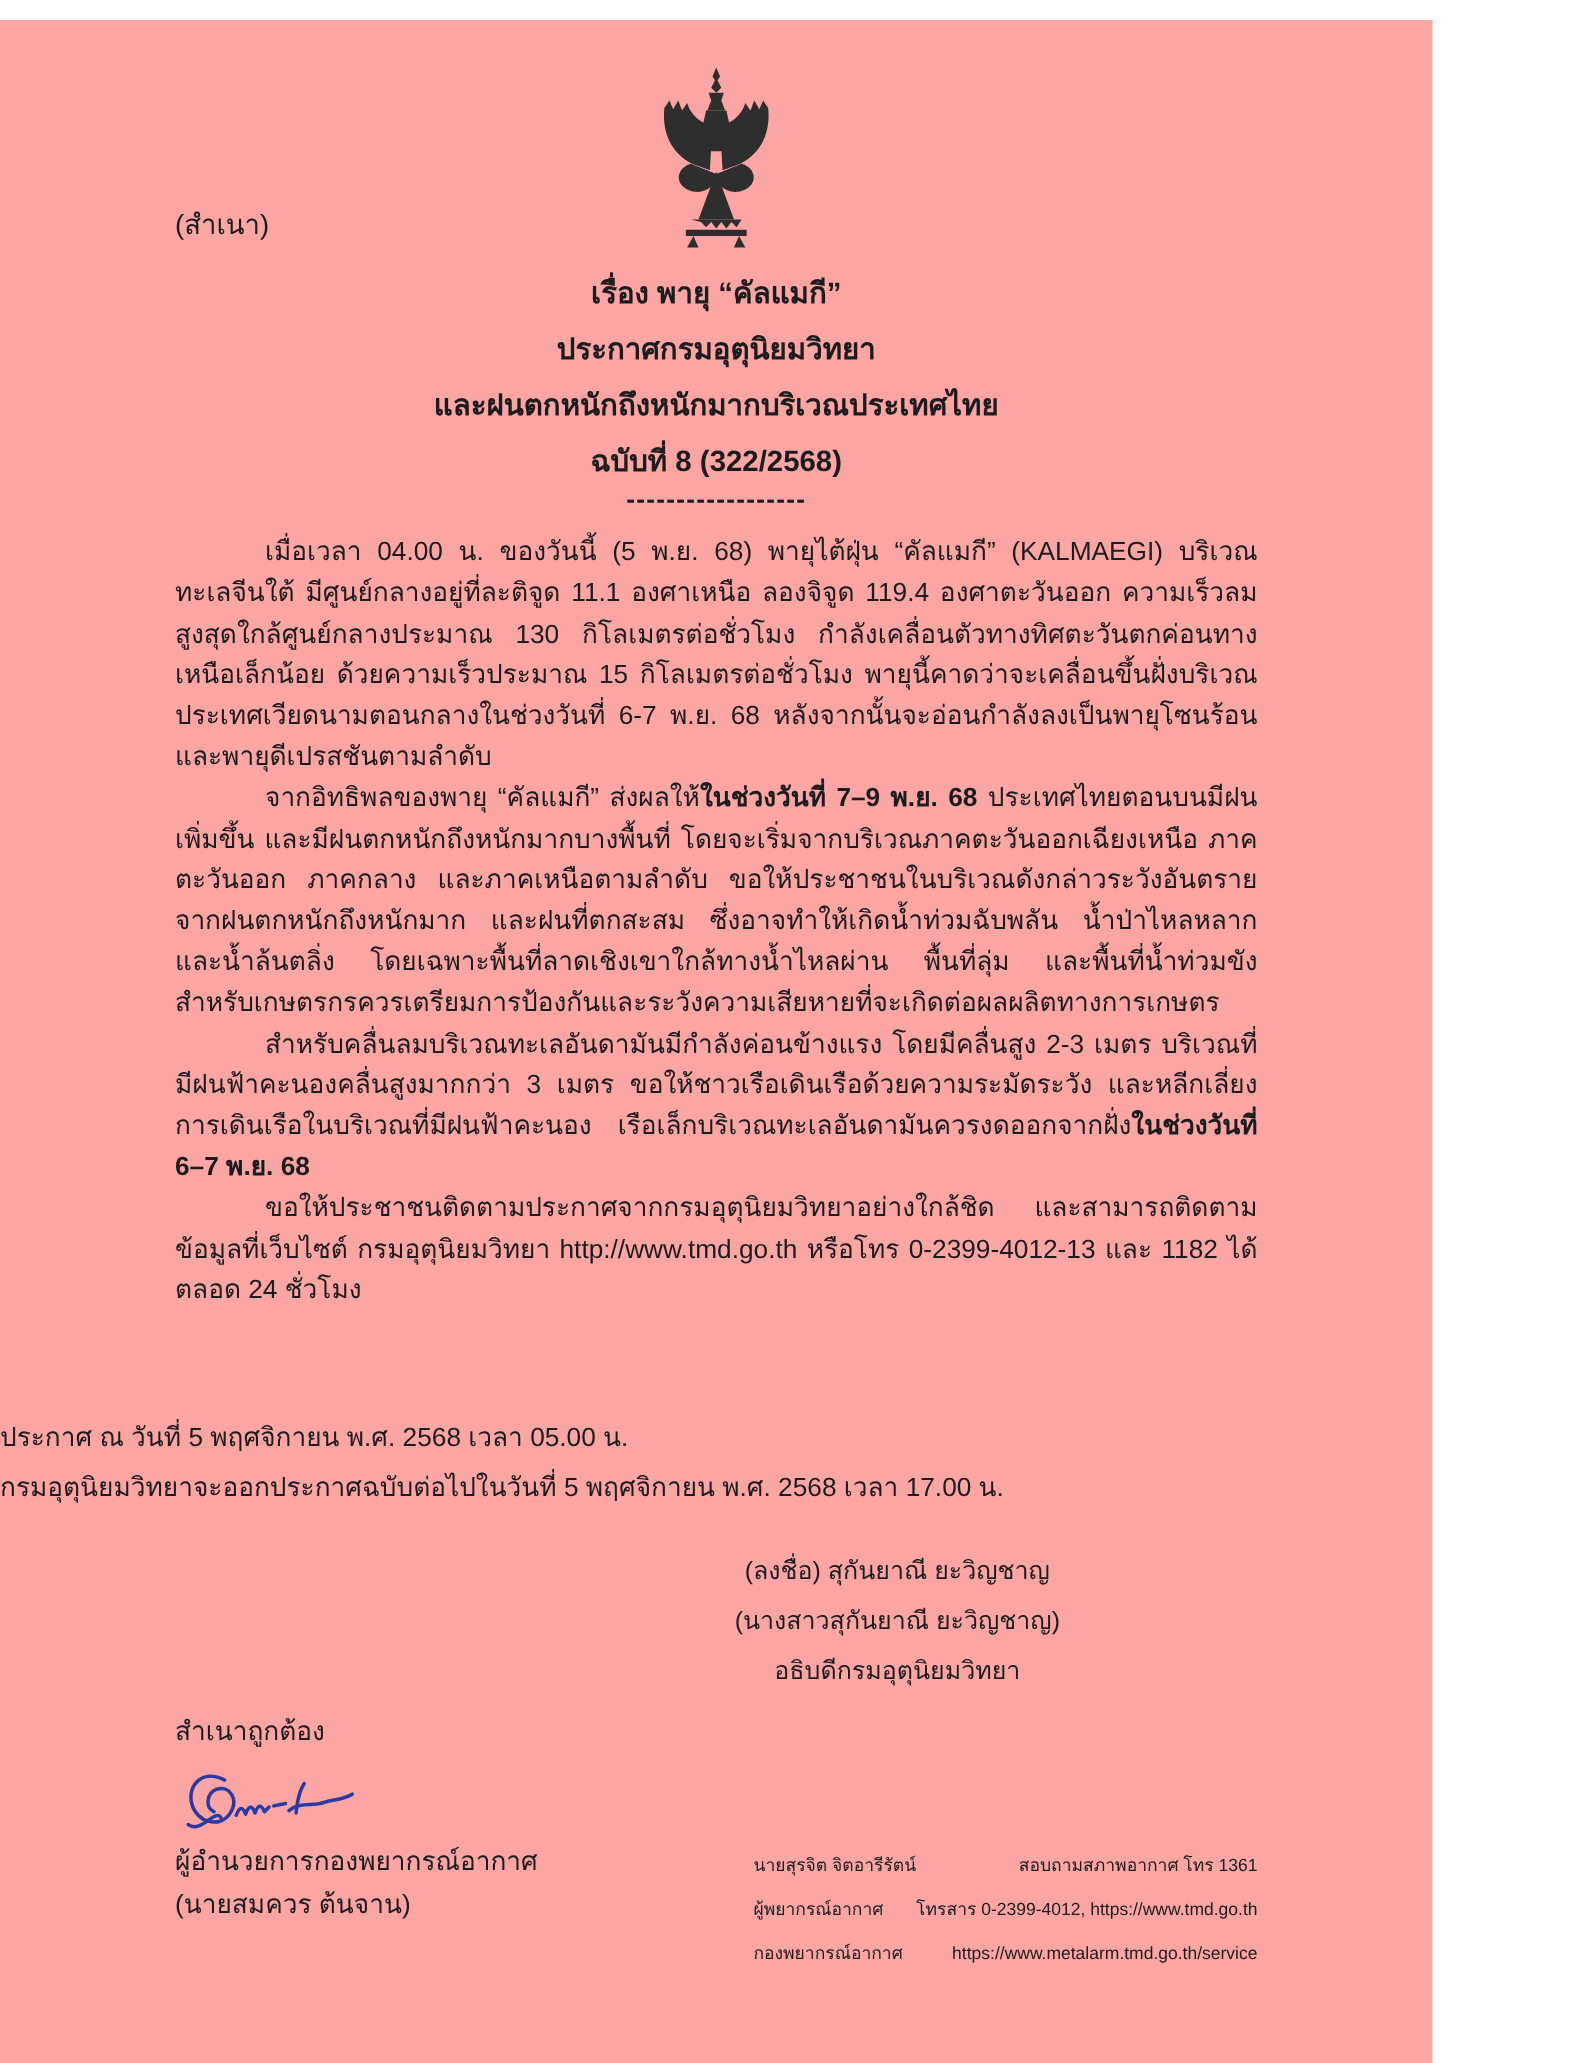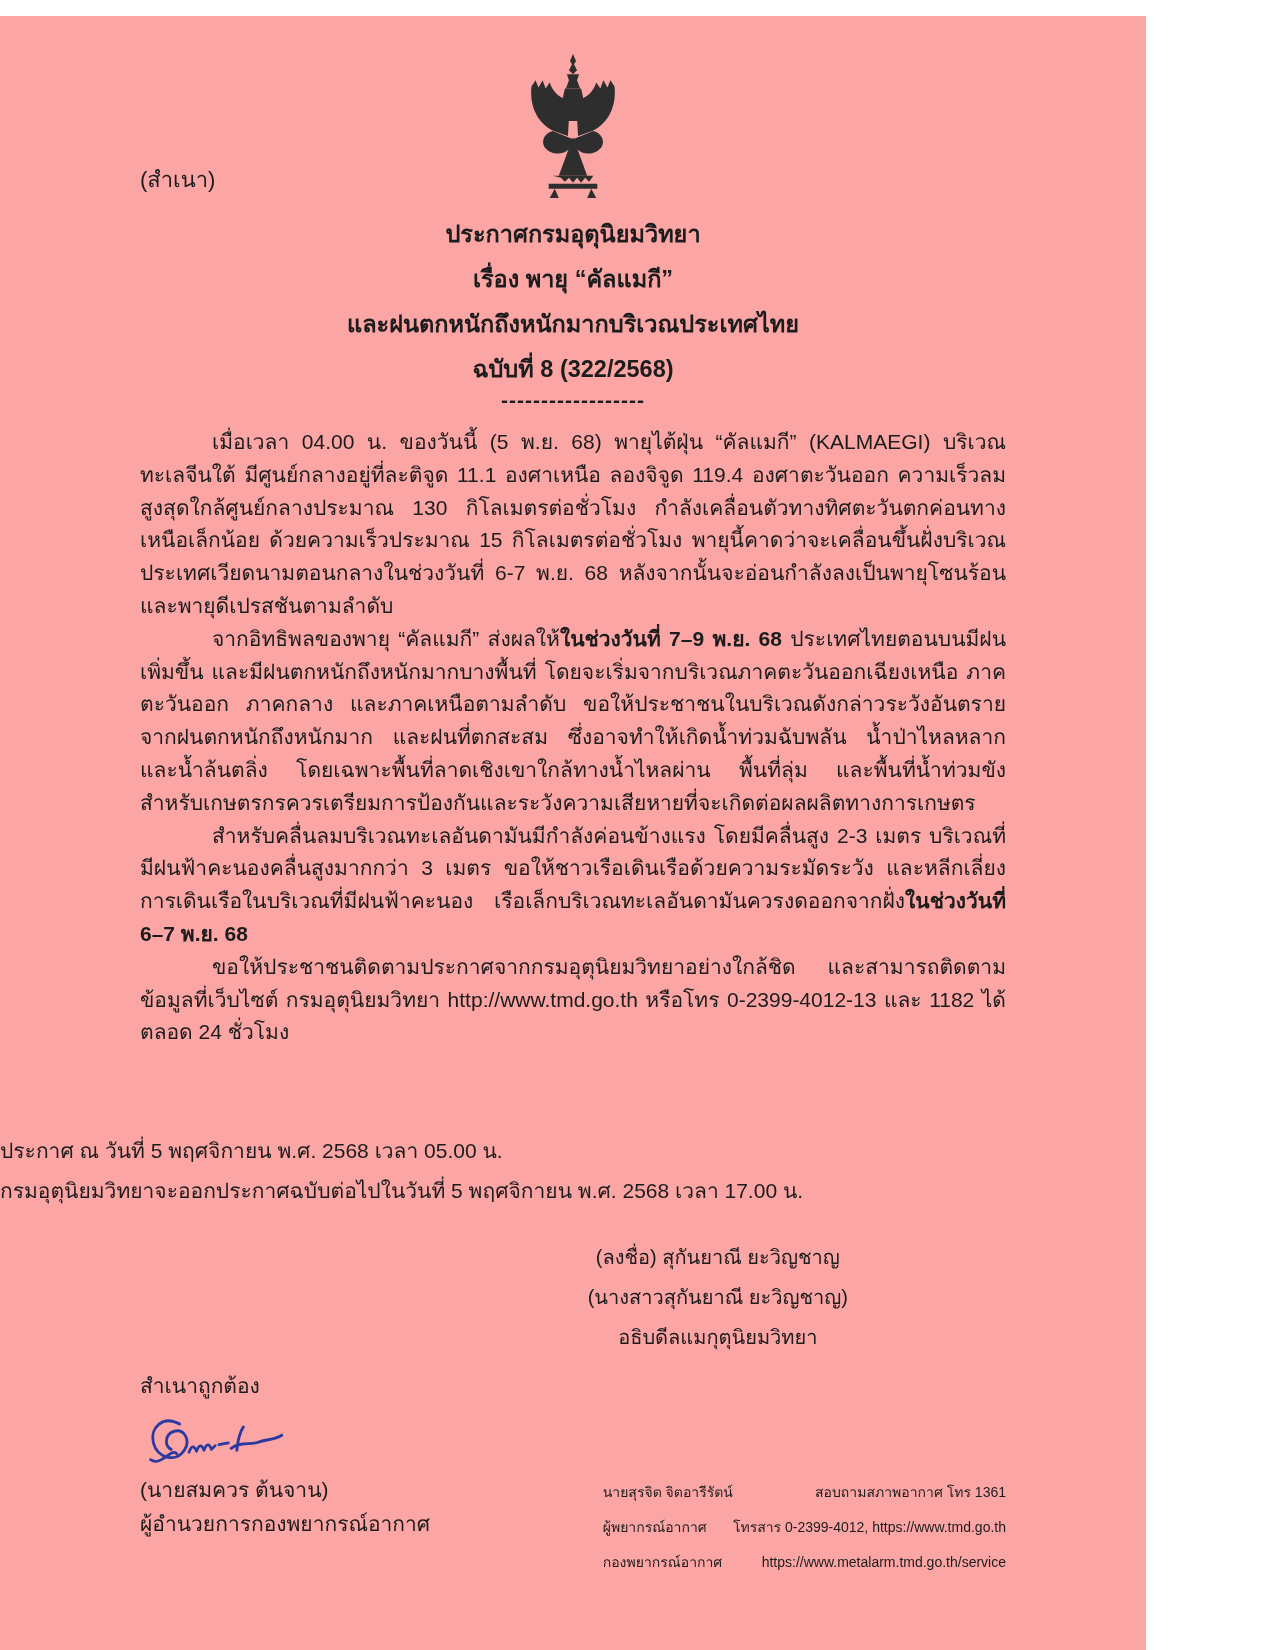--- a/index.html
+++ b/index.html
@@ -46,59 +46,59 @@
         <path d="M50 84 l-14 38 h28 z"></path>
         <path d="M30 122 h40 l-4 6 -4 -4 -4 5 -4 -5 -4 5 -4 -5 -4 4 -4 -4 z"></path>
         <path d="M26 130 h48 v5 h-48 z"></path>
         <path d="M32 135 l-5 9 h9 z"></path>
         <path d="M68 135 l5 9 h-9 z"></path>
       </g>
     </svg>
   </div>
 
   <div class="title-block">
+    <div>เรื่อง พายุ “คัลแมกี”</div>
     <div>ประกาศกรมอุตุนิยมวิทยา</div>
-    <div>เรื่อง พายุ “คัลแมกี”</div>
     <div>และฝนตกหนักถึงหนักมากบริเวณประเทศไทย</div>
     <div>ฉบับที่ 8 (322/2568)</div>
   </div>
   <div class="divider">------------------</div>
 
   <div class="bodytext">
     <p><span>เมื่อเวลา 04.00 น. ของวันนี้ (5 พ.ย. 68) พายุไต้ฝุ่น “คัลแมกี” (KALMAEGI) บริเวณทะเลจีนใต้ มีศูนย์กลางอยู่ที่ละติจูด 11.1 องศาเหนือ ลองจิจูด 119.4 องศาตะวันออก ความเร็วลมสูงสุดใกล้ศูนย์กลางประมาณ 130 กิโลเมตรต่อชั่วโมง กำลังเคลื่อนตัวทางทิศตะวันตกค่อนทางเหนือเล็กน้อย ด้วยความเร็วประมาณ 15 กิโลเมตรต่อชั่วโมง พายุนี้คาดว่าจะเคลื่อนขึ้นฝั่งบริเวณประเทศเวียดนามตอนกลางในช่วงวันที่ 6-7 พ.ย. 68 หลังจากนั้นจะอ่อนกำลังลงเป็นพายุโซนร้อน และพายุดีเปรสชันตามลำดับ</span><b></b><span></span></p>
     <p><span>จากอิทธิพลของพายุ “คัลแมกี” ส่งผลให้</span><b>ในช่วงวันที่ 7–9 พ.ย. 68</b><span> ประเทศไทยตอนบนมีฝนเพิ่มขึ้น และมีฝนตกหนักถึงหนักมากบางพื้นที่ โดยจะเริ่มจากบริเวณภาคตะวันออกเฉียงเหนือ ภาคตะวันออก ภาคกลาง และภาคเหนือตามลำดับ ขอให้ประชาชนในบริเวณดังกล่าวระวังอันตรายจากฝนตกหนักถึงหนักมาก และฝนที่ตกสะสม ซึ่งอาจทำให้เกิดน้ำท่วมฉับพลัน น้ำป่าไหลหลาก และน้ำล้นตลิ่ง โดยเฉพาะพื้นที่ลาดเชิงเขาใกล้ทางน้ำไหลผ่าน พื้นที่ลุ่ม และพื้นที่น้ำท่วมขัง สำหรับเกษตรกรควรเตรียมการป้องกันและระวังความเสียหายที่จะเกิดต่อผลผลิตทางการเกษตร</span></p>
     <p><span>สำหรับคลื่นลมบริเวณทะเลอันดามันมีกำลังค่อนข้างแรง โดยมีคลื่นสูง 2-3 เมตร บริเวณที่มีฝนฟ้าคะนองคลื่นสูงมากกว่า 3 เมตร ขอให้ชาวเรือเดินเรือด้วยความระมัดระวัง และหลีกเลี่ยงการเดินเรือในบริเวณที่มีฝนฟ้าคะนอง เรือเล็กบริเวณทะเลอันดามันควรงดออกจากฝั่ง</span><b>ในช่วงวันที่ 6–7 พ.ย. 68</b><span></span></p>
     <p><span>ขอให้ประชาชนติดตามประกาศจากกรมอุตุนิยมวิทยาอย่างใกล้ชิด และสามารถติดตามข้อมูลที่เว็บไซต์ กรมอุตุนิยมวิทยา http://www.tmd.go.th หรือโทร 0-2399-4012-13 และ 1182 ได้ตลอด 24 ชั่วโมง</span><b></b><span></span></p>
   </div>
 
   <div class="announce">
     <div>ประกาศ ณ วันที่ 5 พฤศจิกายน พ.ศ. 2568 เวลา 05.00 น.</div>
     <div>กรมอุตุนิยมวิทยาจะออกประกาศฉบับต่อไปในวันที่ 5 พฤศจิกายน พ.ศ. 2568 เวลา 17.00 น.</div>
   </div>
 
   <div class="signer">
     <div>(ลงชื่อ) สุกันยาณี ยะวิญชาญ</div>
     <div>(นางสาวสุกันยาณี ยะวิญชาญ)</div>
-    <div>อธิบดีลแมกุตุนิยมวิทยา</div>
+    <div>อธิบดีกรมอุตุนิยมวิทยา</div>
   </div>
 
   <div class="cert">
     <div>สำเนาถูกต้อง</div>
     <svg class="sig" width="150" height="62" viewBox="0 0 160 66" aria-hidden="true">
       <g fill="none" stroke="#2a3aa0" stroke-width="3" stroke-linecap="round" stroke-linejoin="round">
         <path d="M38 16 C20 6 6 20 10 36 C14 52 34 58 43 44 C50 33 43 20 31 24 C23 27 21 39 29 43"></path>
         <path d="M7 54 C18 62 30 40 35 48"></path>
         <path d="M48 46 q4 -11 8 -1 q4 -11 8 -1 q4 -11 8 -1 l4 -4"></path>
         <path d="M80 38 l10 -2"></path>
         <path d="M99 44 c1 -10 3 -19 7 -25"></path>
         <path d="M93 42 c10 -8 20 -3 30 -7 c9 -3 16 -2 24 -7"></path>
       </g>
     </svg>
+    <div>ผู้อำนวยการกองพยากรณ์อากาศ</div>
     <div>(นายสมควร  ต้นจาน)</div>
-    <div>ผู้อำนวยการกองพยากรณ์อากาศ</div>
   </div>
 
   <div class="footer">
     <div class="left-col">
       <div>นายสุรจิต  จิตอารีรัตน์</div>
       <div>ผู้พยากรณ์อากาศ</div>
       <div>กองพยากรณ์อากาศ</div>
     </div>
     <div class="right-col">
       <div>สอบถามสภาพอากาศ โทร 1361</div>

